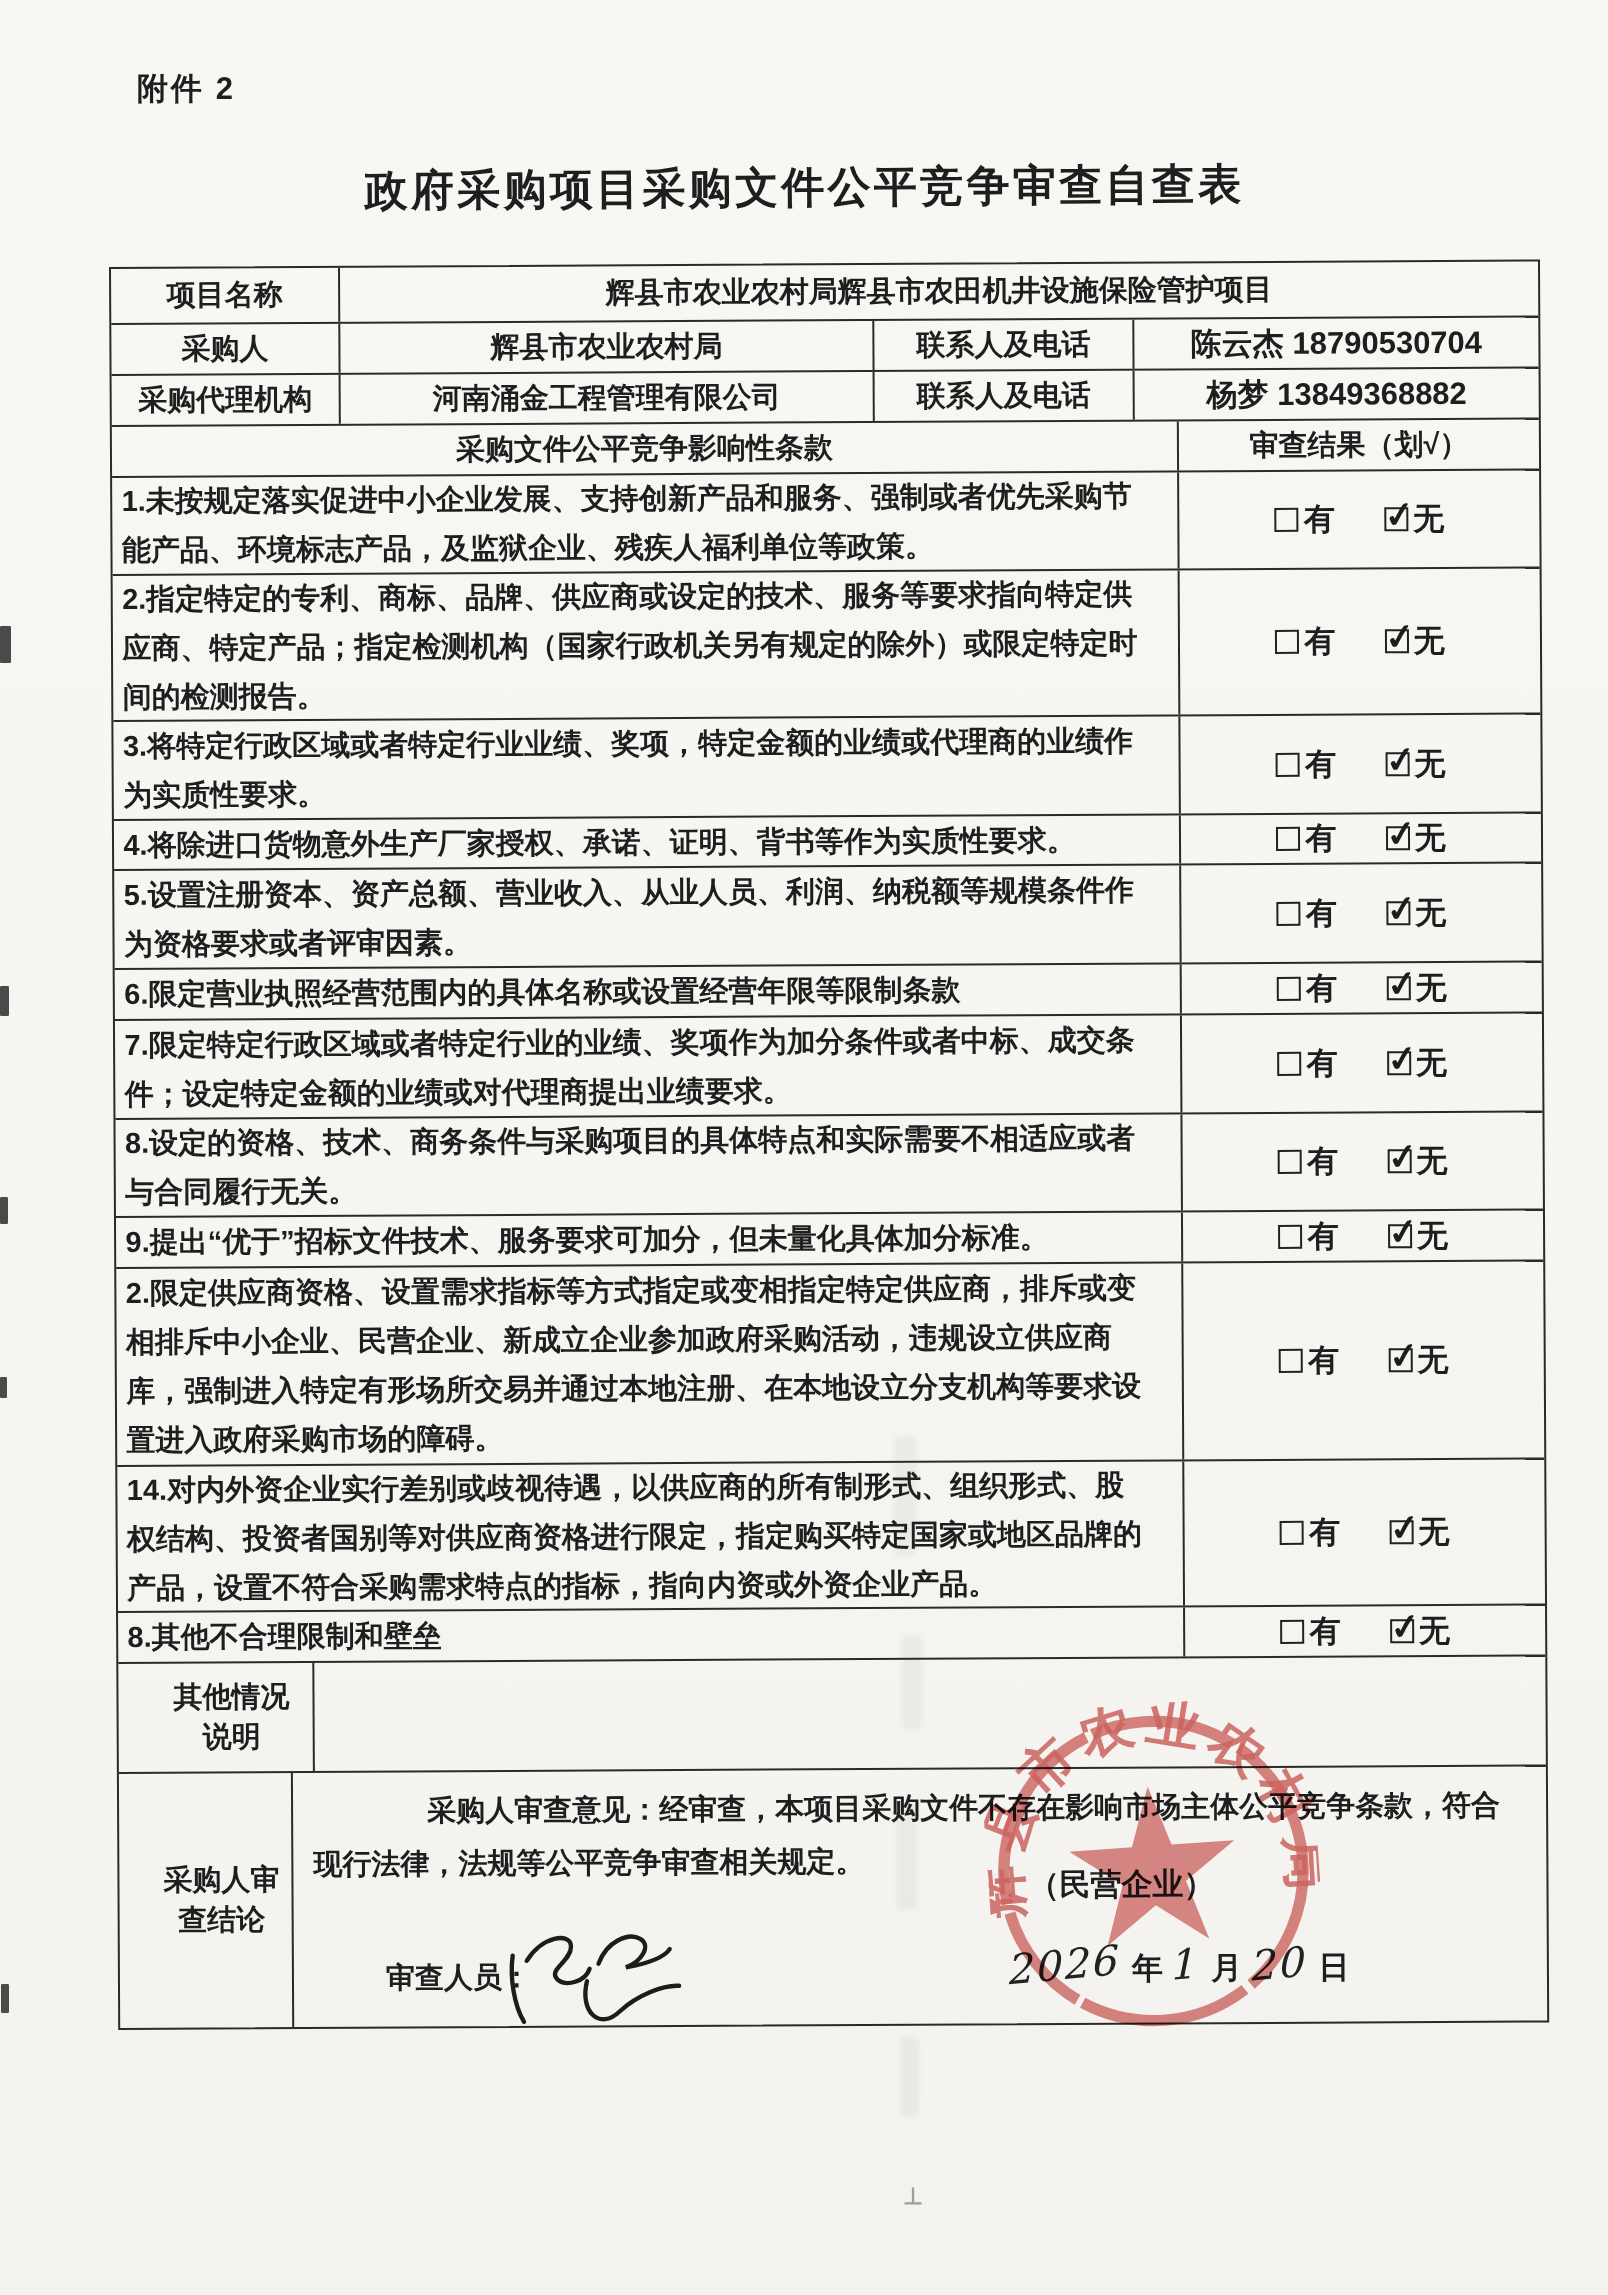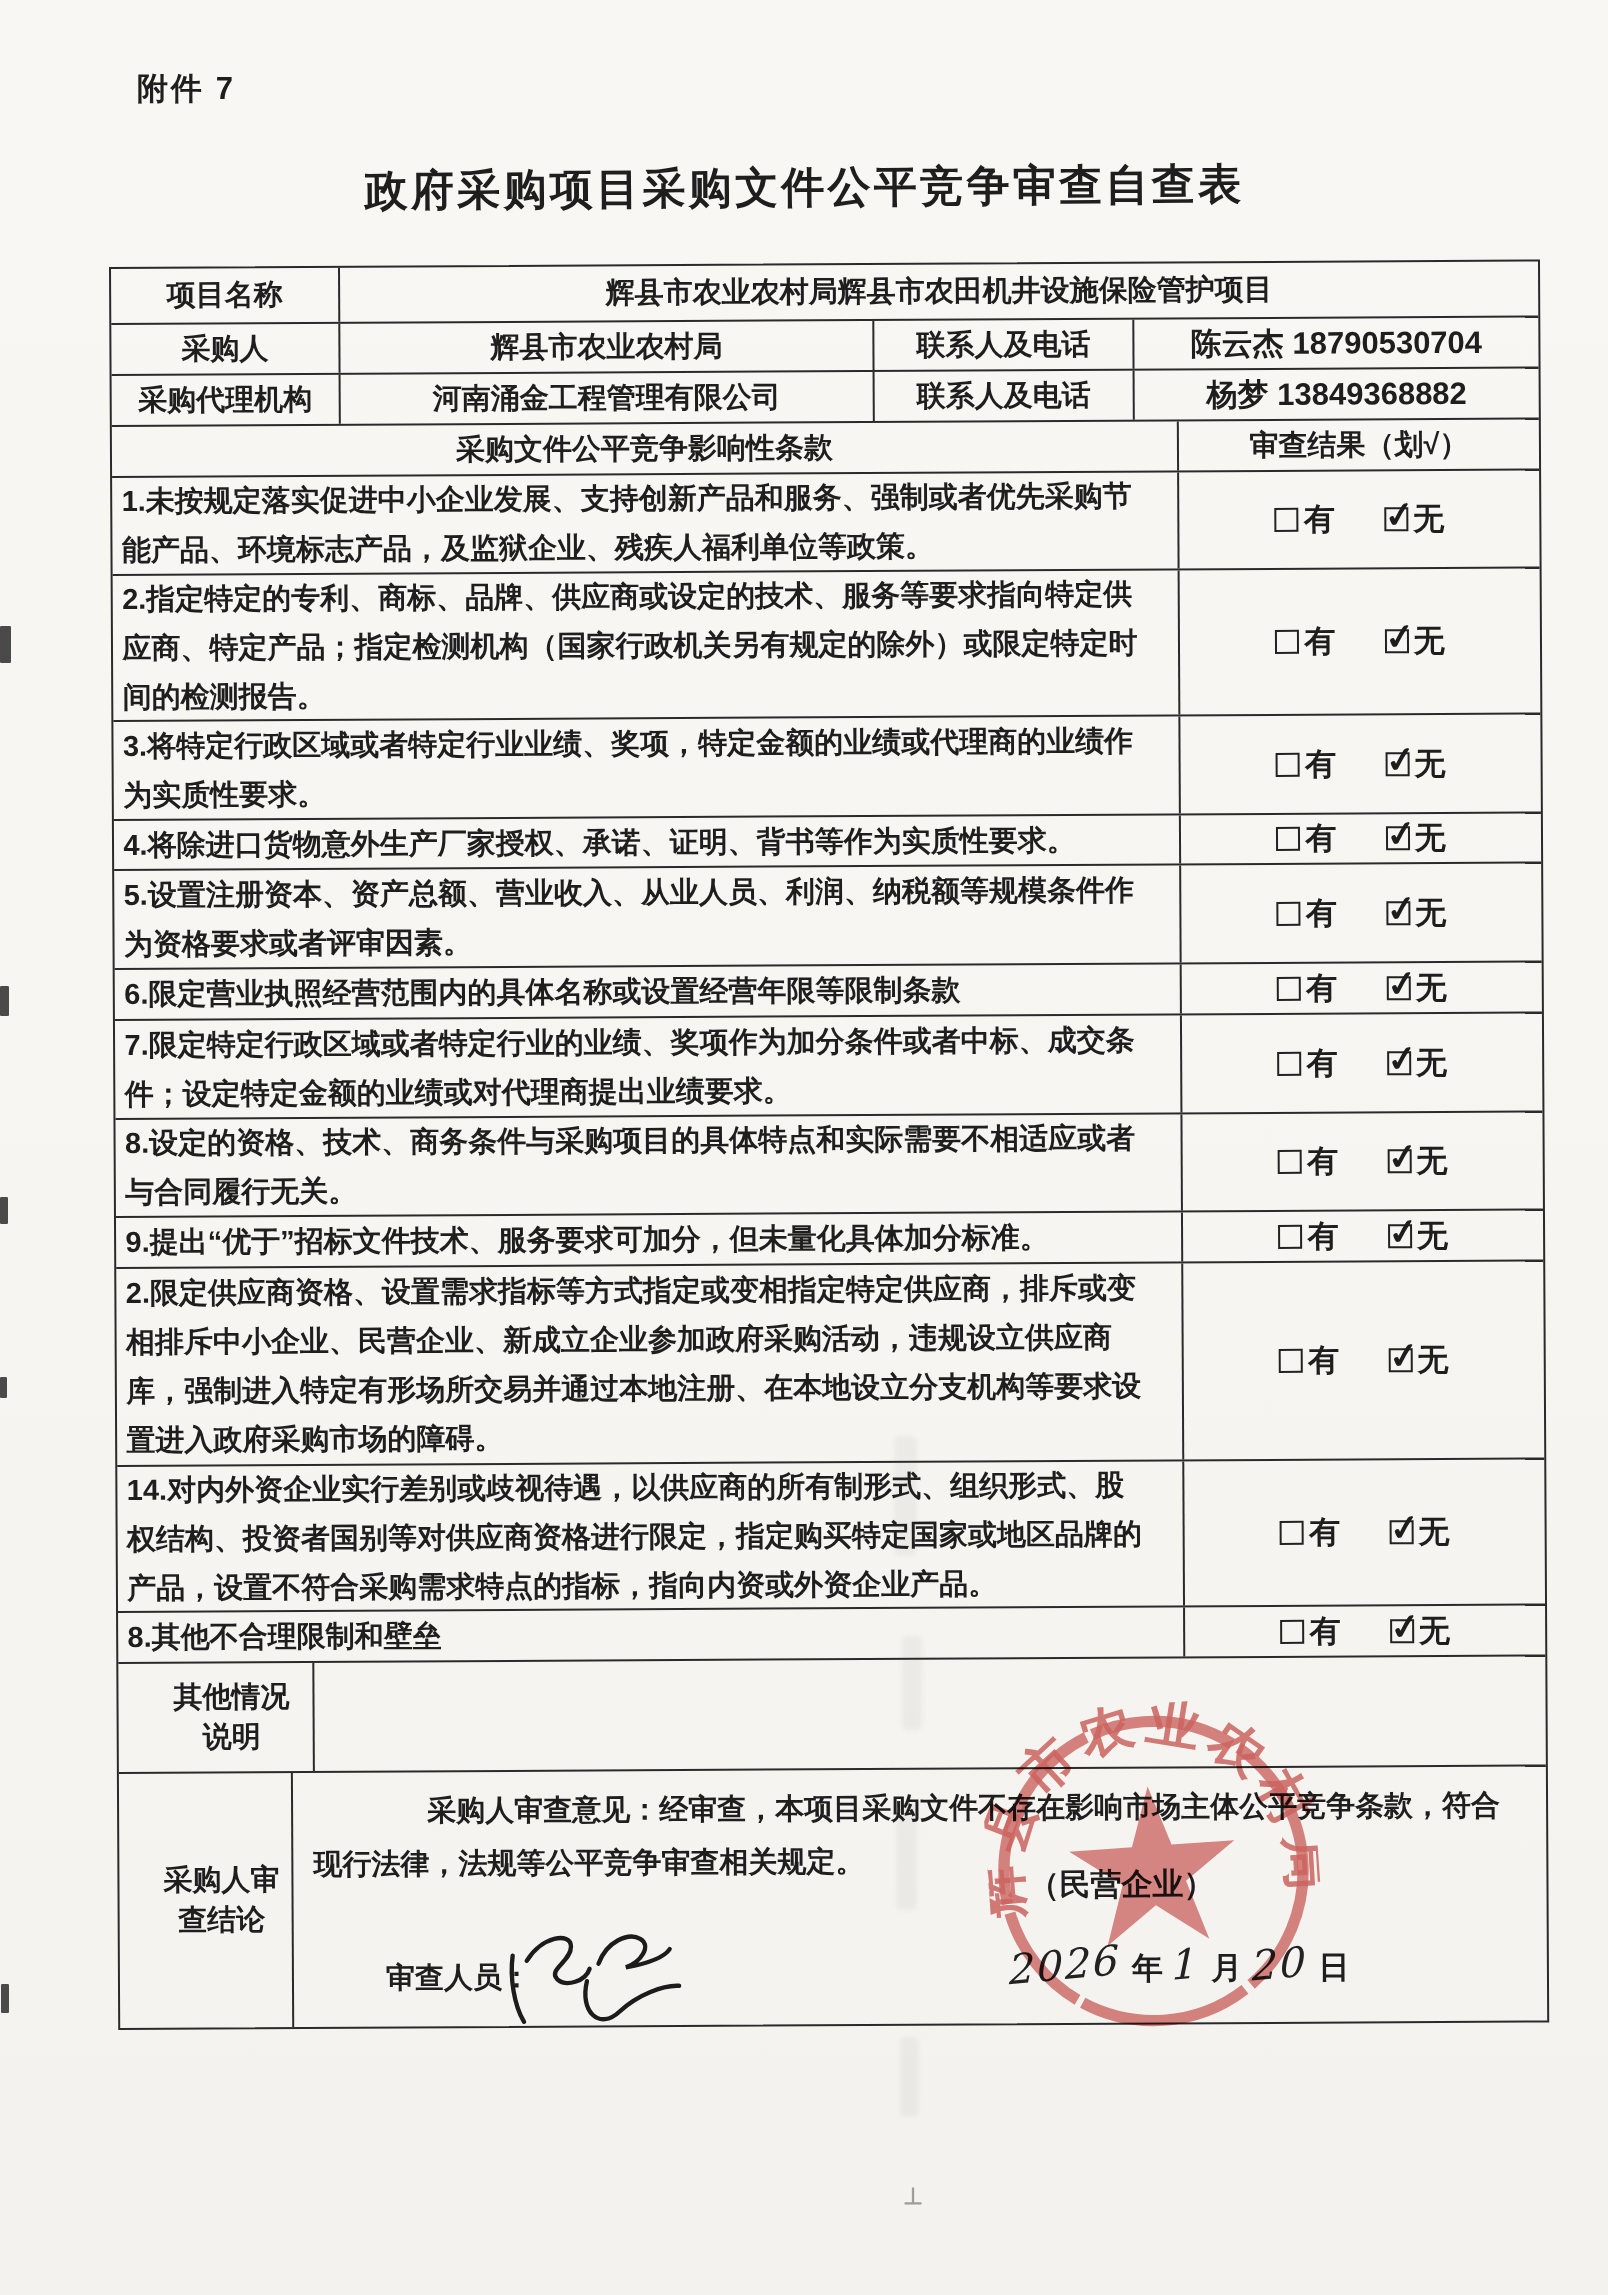--- a/index.html
+++ b/index.html
@@ -57,21 +57,21 @@
 
   .ghost { position:absolute; background:rgba(70,70,75,.055); filter:blur(2px); border-radius:5.3px; }
   .edge-mark { position:absolute; background:#1f1f1f; opacity:.8; border-radius:1.3px; }
   .smudge { position:absolute; color:#4a4a4a; opacity:.5; font-size:23px; font-weight:700; }
 </style>
 </head>
 <body>
 
 <div class="sheet">
 
-  <div class="attachment">附件 7</div>
+  <div class="attachment">附件 2</div>
   <div class="title">政府采购项目采购文件公平竞争审查自查表</div>
 
   <div class="tbl">
 
     <div class="row" style="height:54px">
       <div class="cell lab">项目名称</div>
       <div class="cell val wide">辉县市农业农村局辉县市农田机井设施保险管护项目</div>
     </div>
 
     <div class="row" style="height:51px">

